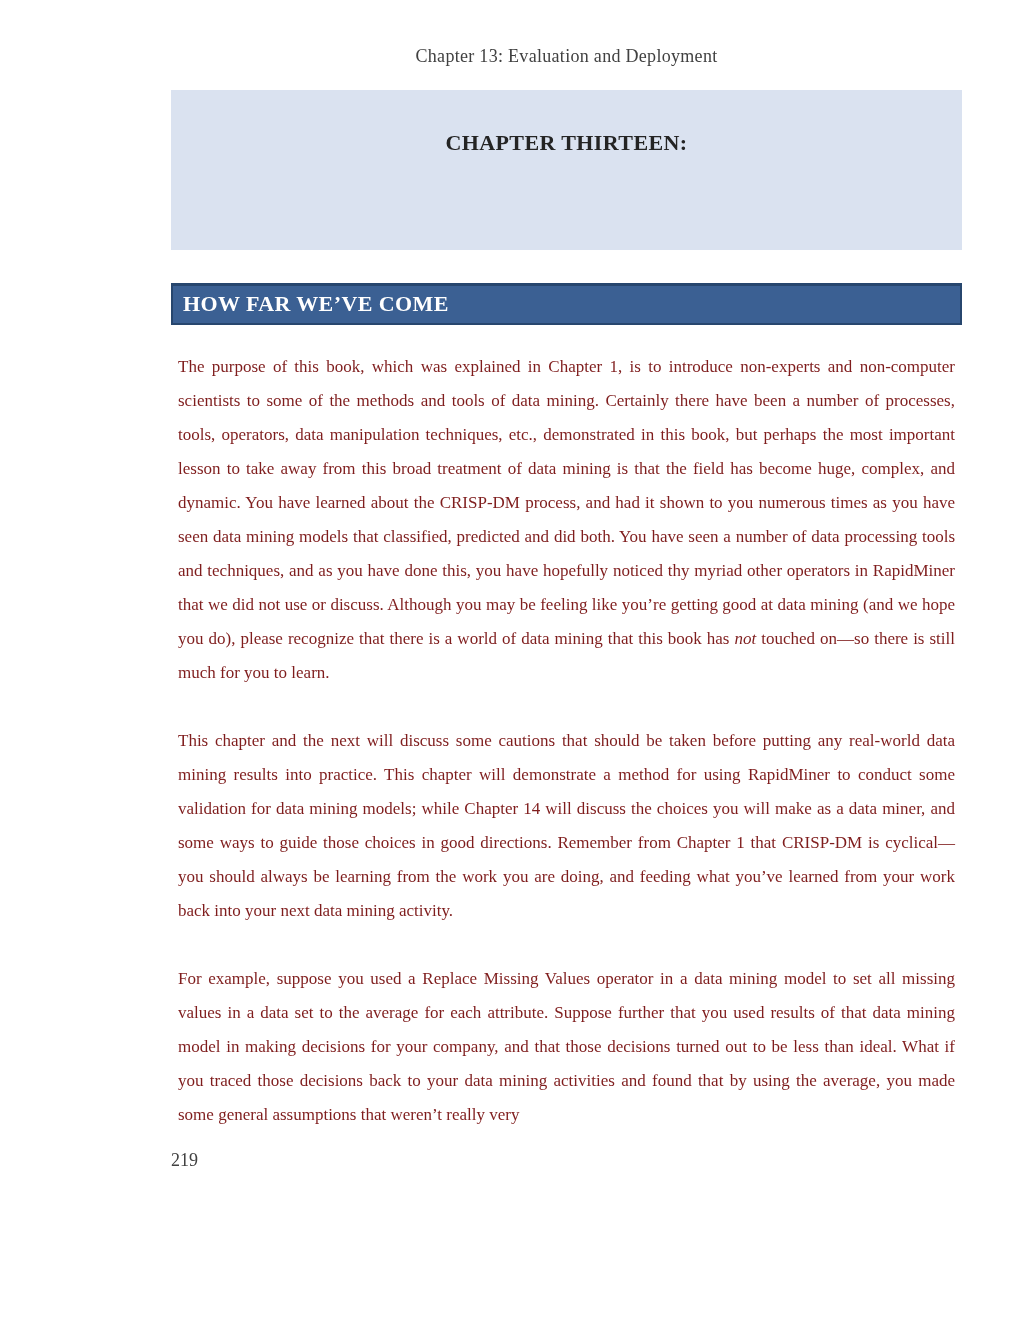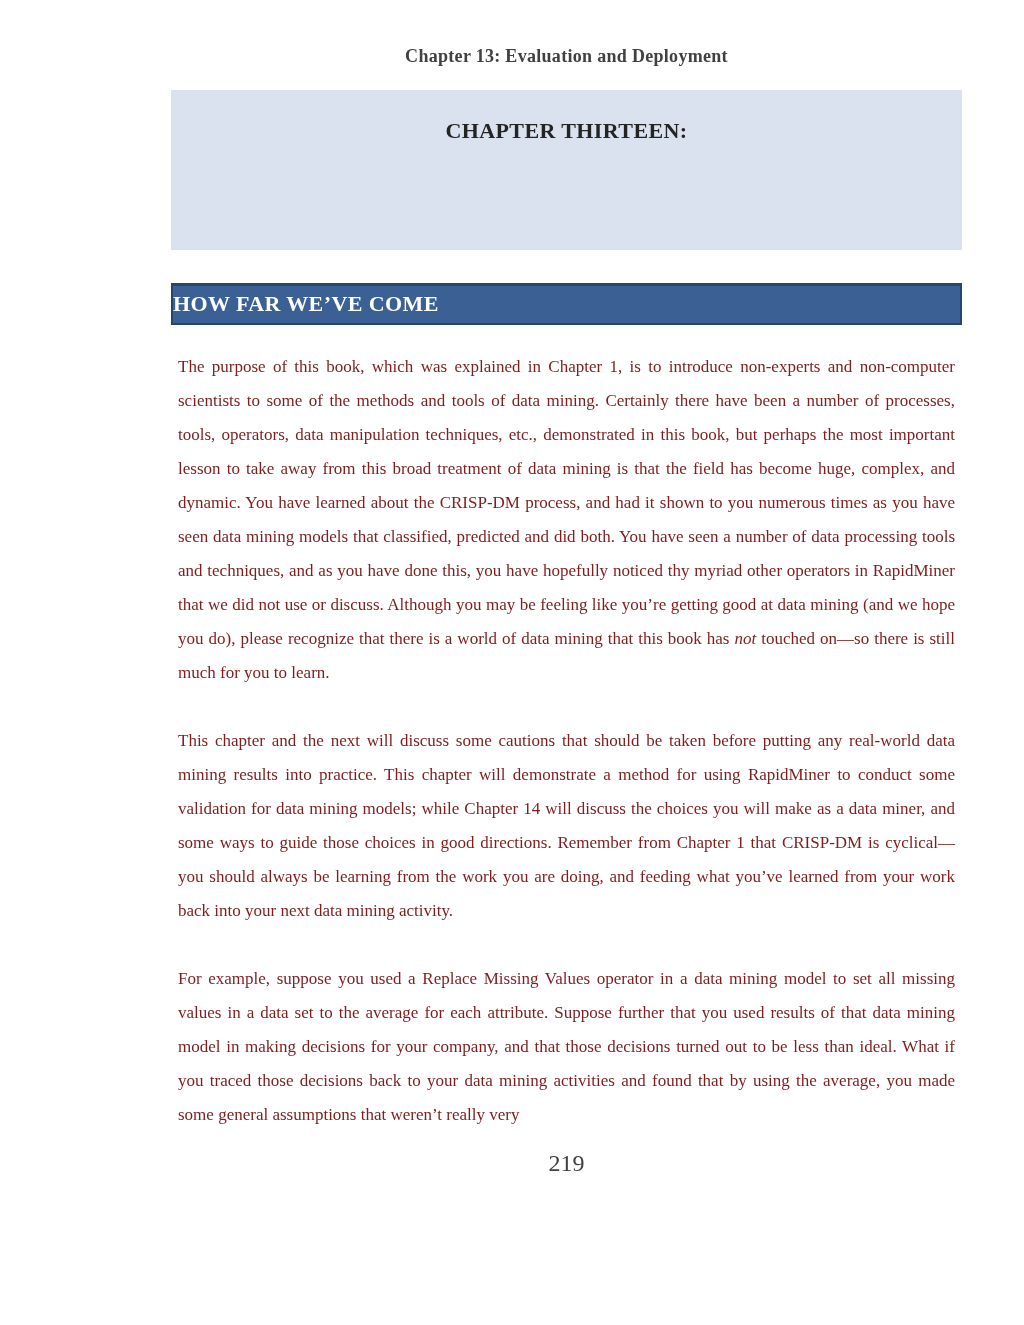--- a/index.html
+++ b/index.html
@@ -13,32 +13,31 @@
   }
   .doc-header {
     position: absolute;
     top: 46px;
     left: 171px;
     width: 791px;
     text-align: center;
     font-size: 18px;
     color: #414141;
     letter-spacing: 0.3px;
-    font-weight: bold;
   }
   .chapter-box {
     position: absolute;
     top: 90px;
     left: 171px;
     width: 791px;
     height: 160px;
     background: #dae2f0;
   }
   .chapter-box-inner {
-    padding-top: 20px;
+    padding-top: 32px;
     text-align: center;
   }
   .chapter-title-line {
     font-weight: bold;
     font-size: 22px;
     line-height: 42px;
     color: #242424;
     letter-spacing: 0.4px;
   }
   .section-banner {
@@ -50,41 +49,42 @@
     box-sizing: border-box;
     background: #3b6093;
     border: 2px solid #27466e;
     border-top-width: 3px;
   }
   .section-banner-label {
     font-size: 22px;
     font-weight: bold;
     color: #ffffff;
     line-height: 35px;
+    padding-left: 10px;
     letter-spacing: 0.4px;
   }
   .body-col {
     position: absolute;
     top: 350px;
     left: 171px;
     width: 791px;
   }
   .body-col p {
     margin: 0 0 34px 0;
     padding: 0 7px;
     font-size: 17px;
     line-height: 34px;
     text-align: justify;
     color: #7f1d1d;
   }
   .body-col p:last-of-type { margin-bottom: 18px; }
   .page-number {
     margin-top: 2px;
-    text-align: center;
-    font-size: 24px;
+    text-align: left;
+    font-size: 18px;
     color: #414141;
   }
   .emph { font-style: italic; }
 </style>
 </head>
 <body>
 
 <div class="page">
 
   <div class="doc-header">Chapter 13: Evaluation and Deployment</div>

